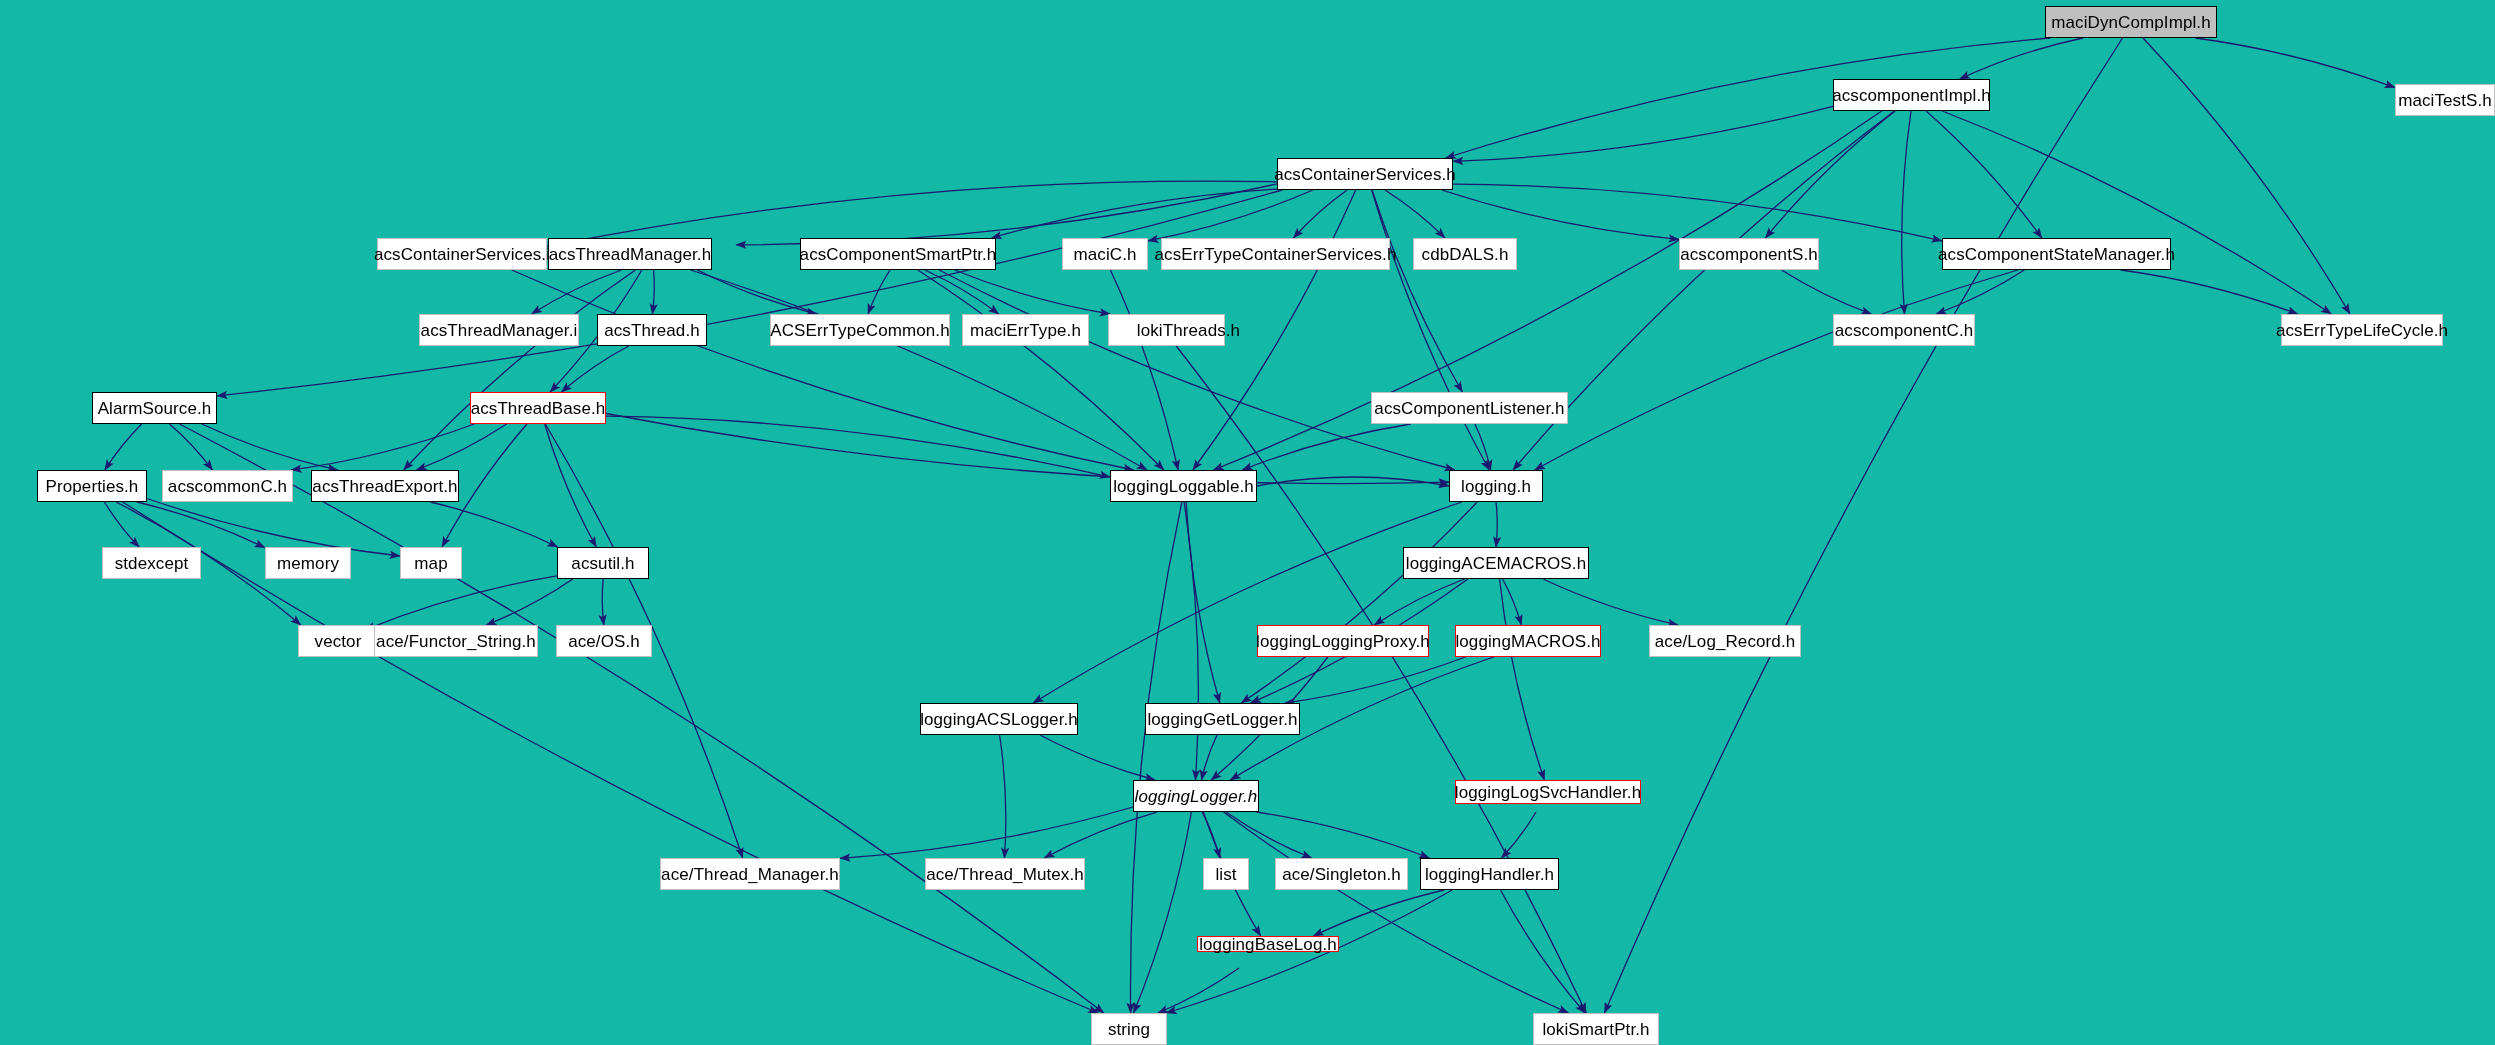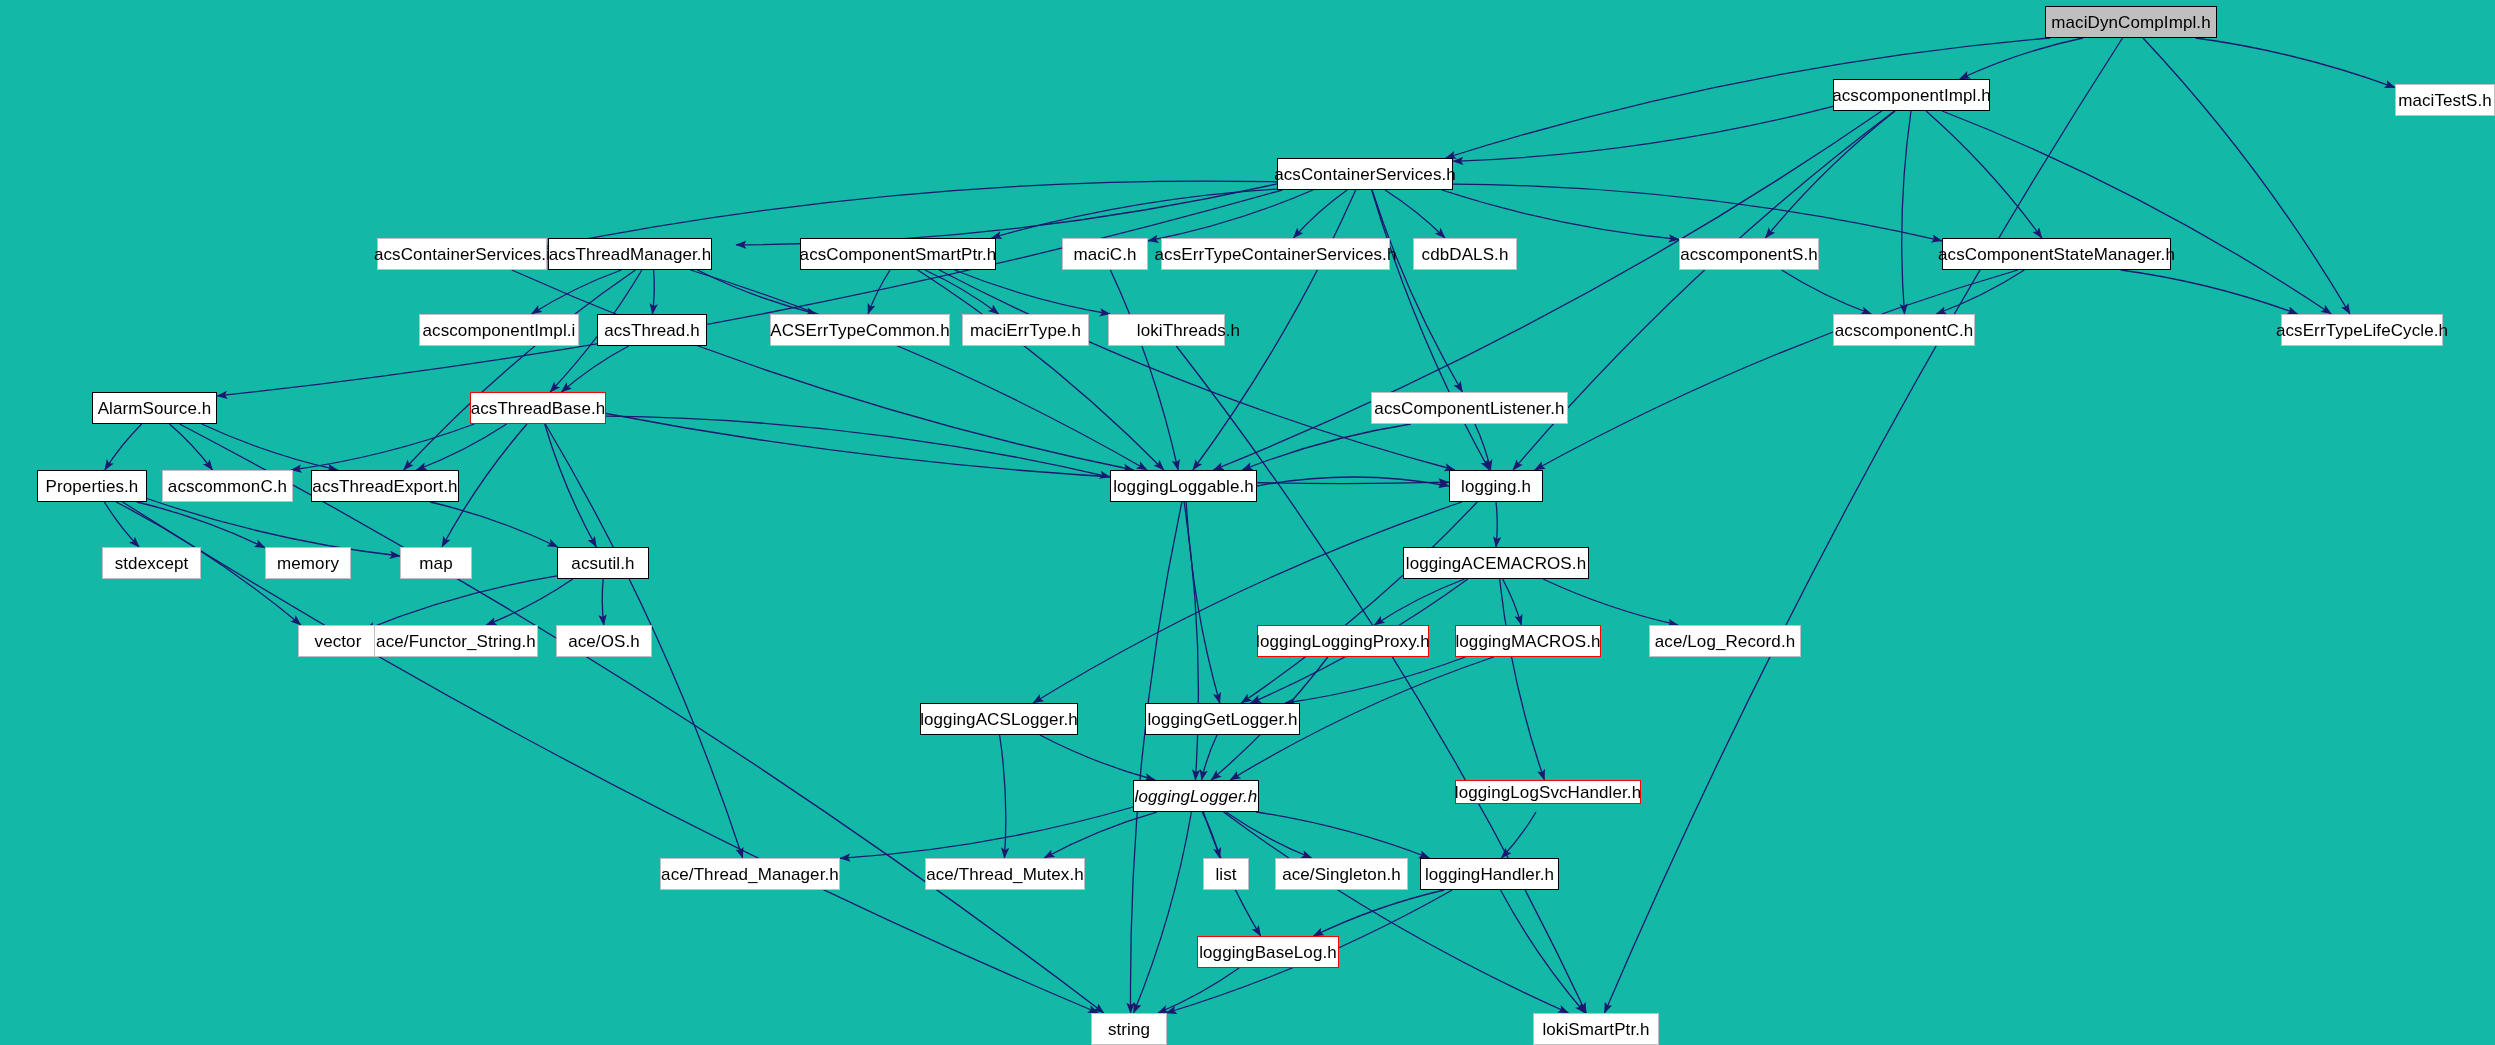--- a/index.html
+++ b/index.html
@@ -193,21 +193,21 @@
       <div class="node" style="left: 1413px; top: 238px; width: 104px; height: 32px;">
         <span class="node-label">cdbDALS.h</span>
       </div>
       <div class="node" style="left: 1679px; top: 238px; width: 140px; height: 32px;">
         <span class="node-label">acscomponentS.h</span>
       </div>
       <div class="node strong" style="left: 1942px; top: 238px; width: 229px; height: 32px;">
         <span class="node-label">acsComponentStateManager.h</span>
       </div>
       <div class="node" style="left: 419px; top: 314px; width: 160px; height: 32px;">
-        <span class="node-label">acscomponentImpl.i</span>
+        <span class="node-label">acsThreadManager.i</span>
       </div>
       <div class="node strong" style="left: 597px; top: 314px; width: 110px; height: 32px;">
         <span class="node-label">acsThread.h</span>
       </div>
       <div class="node" style="left: 770px; top: 314px; width: 180px; height: 32px;">
         <span class="node-label">ACSErrTypeCommon.h</span>
       </div>
       <div class="node" style="left: 962px; top: 314px; width: 127px; height: 32px;">
         <span class="node-label">maciErrType.h</span>
       </div>
@@ -243,21 +243,21 @@
       </div>
       <div class="node strong" style="left: 1449px; top: 470px; width: 94px; height: 32px;">
         <span class="node-label">logging.h</span>
       </div>
       <div class="node" style="left: 102px; top: 547px; width: 99px; height: 32px;">
         <span class="node-label">stdexcept</span>
       </div>
       <div class="node" style="left: 265px; top: 547px; width: 86px; height: 32px;">
         <span class="node-label">memory</span>
       </div>
-      <div class="node" style="left: 400px; top: 547px; width: 72px; height: 32px;">
+      <div class="node" style="left: 400px; top: 547px; width: 62px; height: 32px;">
         <span class="node-label">map</span>
       </div>
       <div class="node strong" style="left: 557px; top: 547px; width: 92px; height: 32px;">
         <span class="node-label">acsutil.h</span>
       </div>
       <div class="node strong" style="left: 1403px; top: 547px; width: 186px; height: 32px;">
         <span class="node-label">loggingACEMACROS.h</span>
       </div>
       <div class="node" style="left: 285px; top: 625px; width: 80px; height: 32px; margin-left: 13px;">
         <span class="node-label">vector</span>
@@ -297,21 +297,21 @@
       </div>
       <div class="node" style="left: 1203px; top: 858px; width: 46px; height: 32px;">
         <span class="node-label">list</span>
       </div>
       <div class="node" style="left: 1275px; top: 858px; width: 133px; height: 32px;">
         <span class="node-label">ace/Singleton.h</span>
       </div>
       <div class="node strong" style="left: 1420px; top: 858px; width: 139px; height: 32px;">
         <span class="node-label">loggingHandler.h</span>
       </div>
-      <div class="node alert" style="left: 1197px; top: 936px; width: 142px; height: 32px; text-align: right;">
+      <div class="node alert" style="left: 1197px; top: 936px; width: 142px; height: 16px; text-align: right;">
         <span class="node-label">loggingBaseLog.h</span>
       </div>
       <div class="node" style="left: 1091px; top: 1013px; width: 76px; height: 32px;">
         <span class="node-label">string</span>
       </div>
       <div class="node" style="left: 1533px; top: 1013px; width: 126px; height: 32px;">
         <span class="node-label">lokiSmartPtr.h</span>
       </div>
     </div>
 </div>

